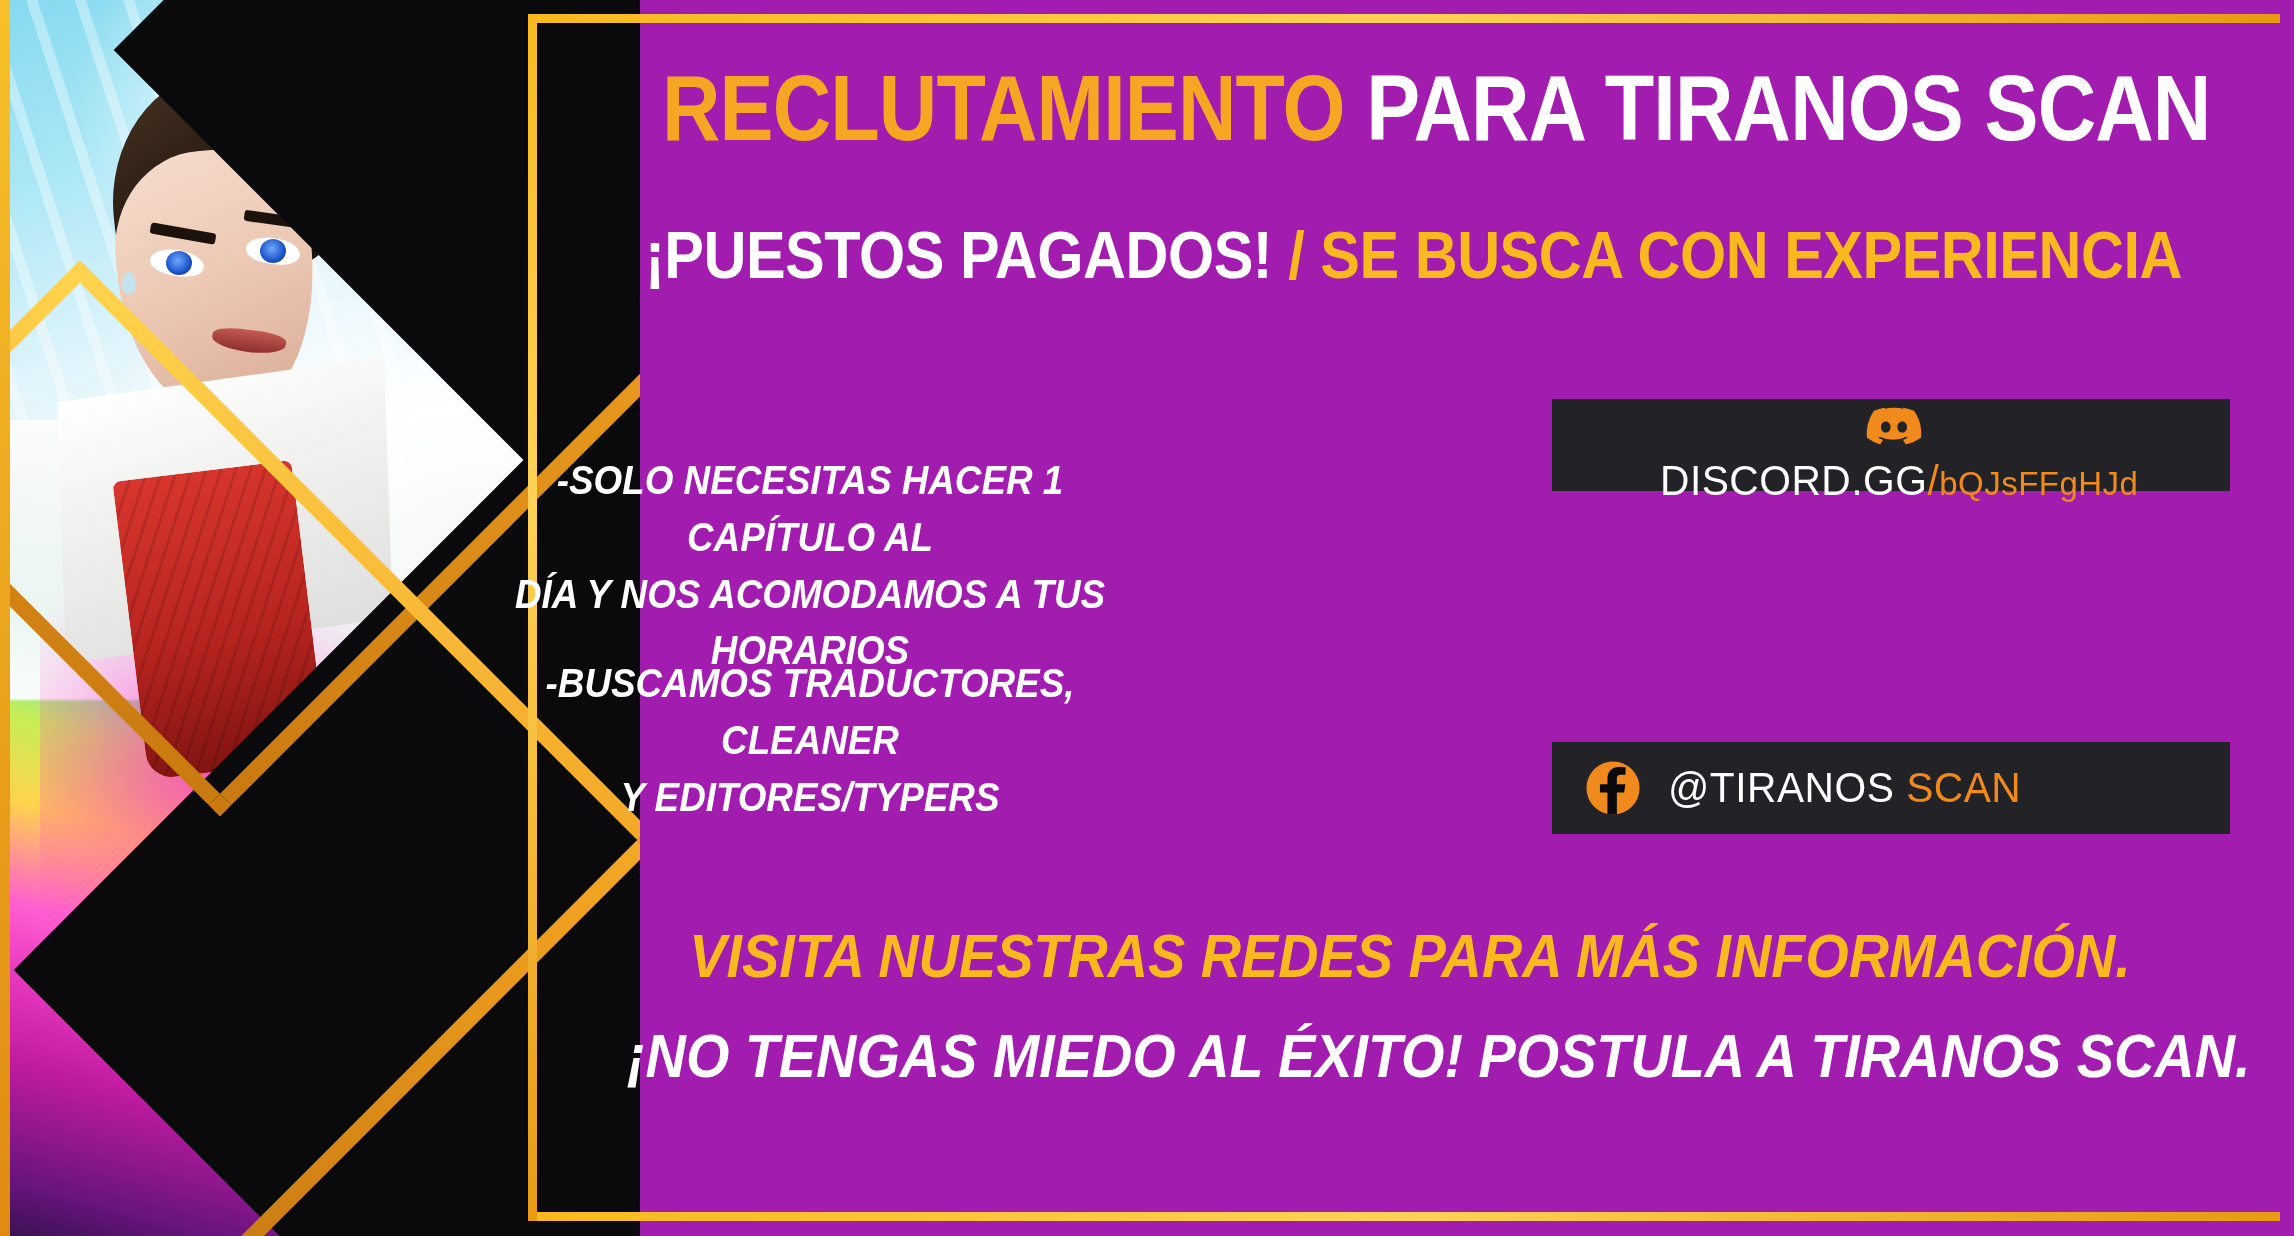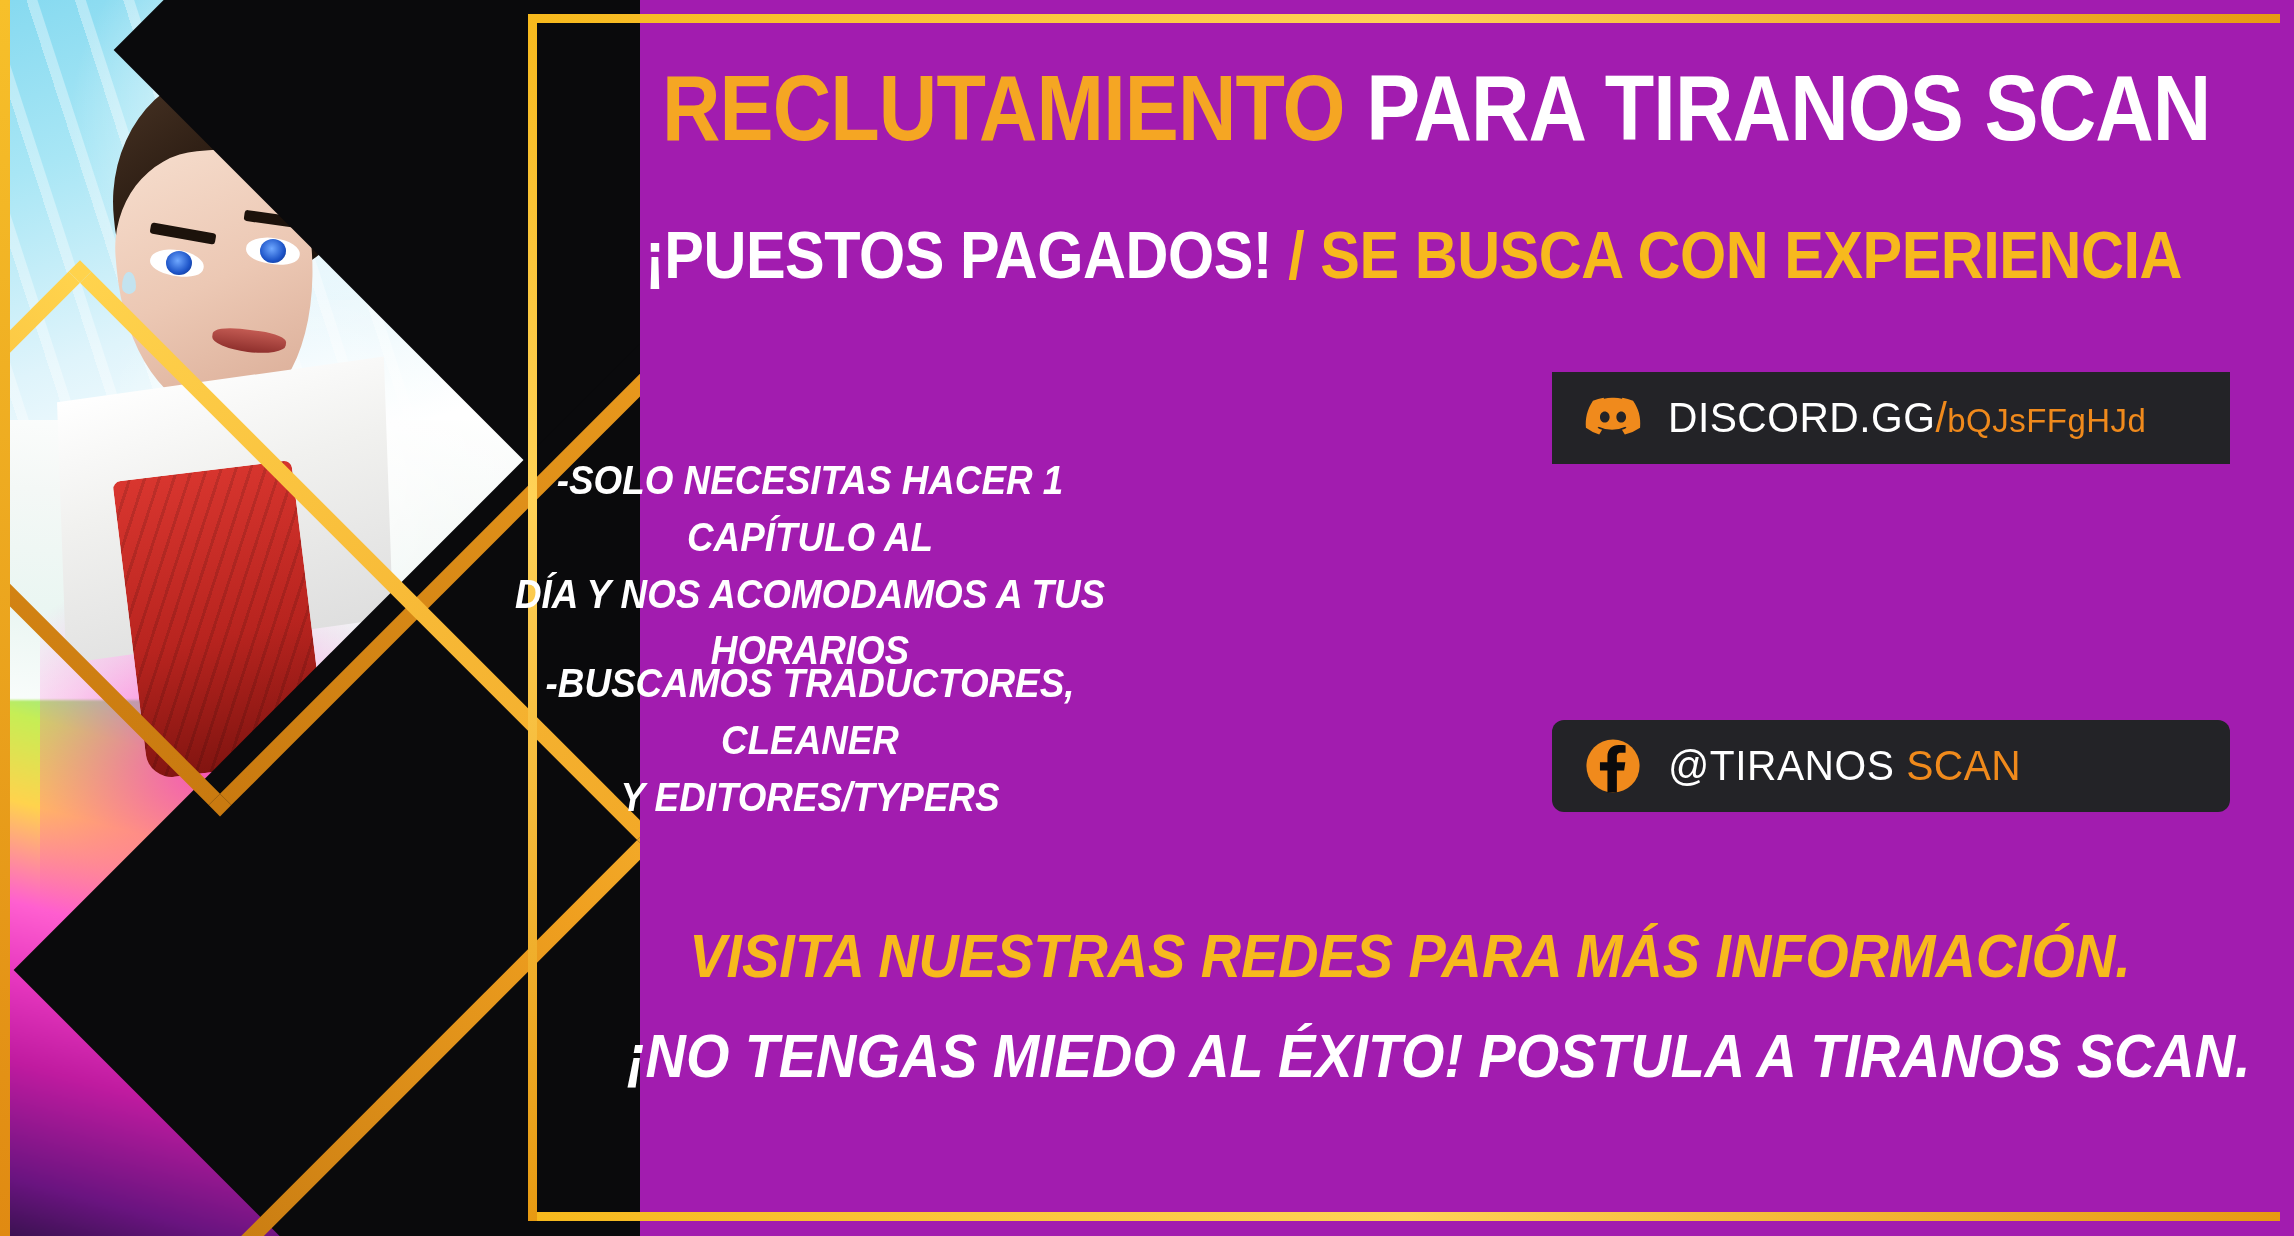--- a/index.html
+++ b/index.html
@@ -237,23 +237,23 @@
     position: absolute;
     left: 1552px;
     width: 678px;
     height: 92px;
     background: #232327;
     display: flex;
     align-items: center;
     padding-left: 32px;
     box-sizing: border-box;
   }
-  .card-discord  { top: 372px; }
+  .card-discord  { top: 399px; flex-direction: column; }
   .card-telegram { top: 567px; }
-  .card-facebook { top: 720px; border-radius: 12px; }
+  .card-facebook { top: 742px; }
 
   .contact-icon {
     width: 58px; height: 58px;
     flex: 0 0 58px;
     display: flex; align-items: center; justify-content: center;
     margin-right: 26px;
   }
   .contact-text {
     font-size: 42px;
     font-weight: normal;

